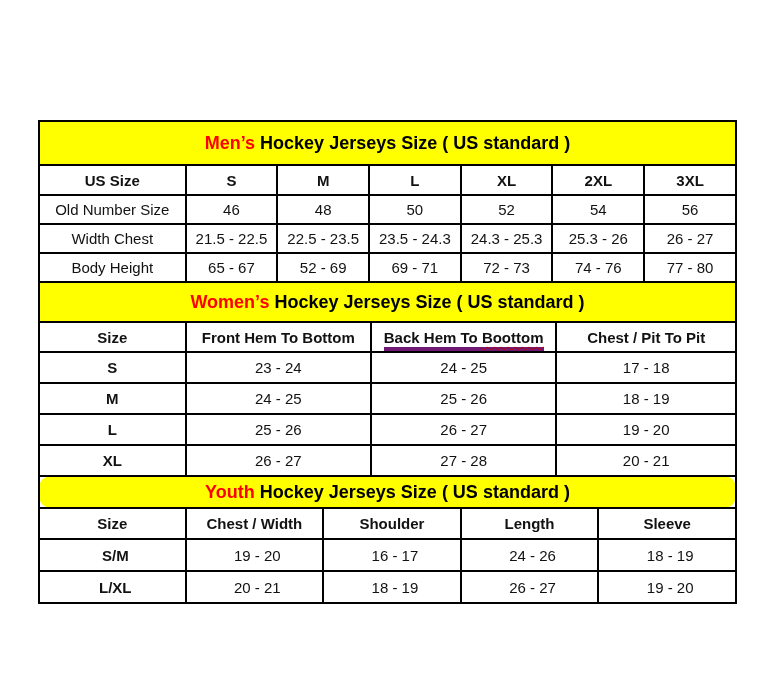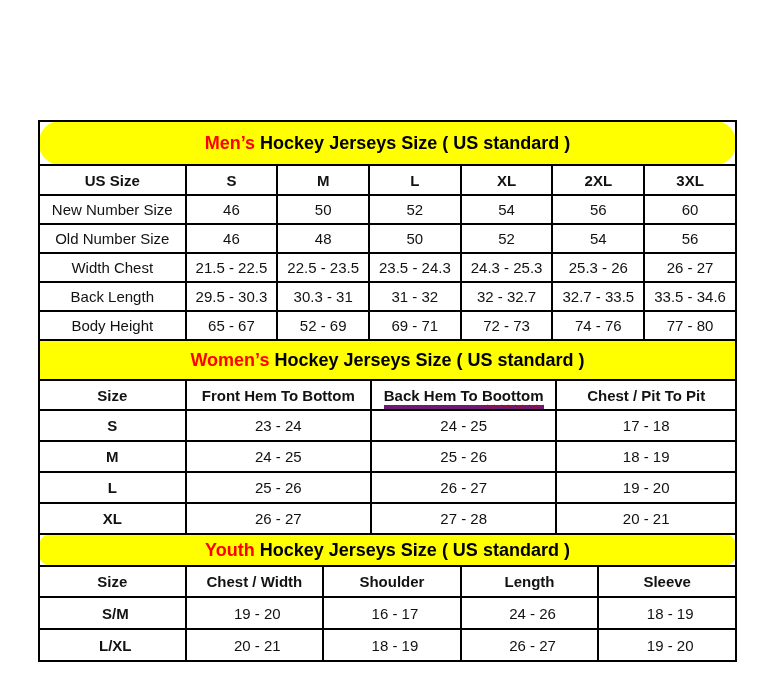--- a/index.html
+++ b/index.html
@@ -9,21 +9,21 @@
          font-size:32px;font-weight:bold;color:#1b74be;letter-spacing:0.5px;}
   .tables{position:absolute;left:38px;top:120px;width:699px;}
   table{border-collapse:collapse;width:100%;table-layout:fixed;}
   table + table{margin-top:-2px;}
   td,th{border:2px solid #000;text-align:center;vertical-align:middle;
         font-size:15px;color:#121212;padding:1px 2px;white-space:nowrap;overflow:hidden;}
   th{font-weight:bold;}
   td{font-weight:normal;}
   tr.band td{background:#ffff00;font-weight:bold;font-size:18px;color:#000;}
   .red{color:#ff0000;}
-  .t-men tr.band td{height:40px;border-radius:21px;}
+  .t-men tr.band td{height:40px;}
   .t-men tr.hdr th{height:26px;}
   .t-men tr.data td{height:25px;}
   .t-wom tr.band td{height:36px;}
   .t-wom tr.hdr th{height:26px;}
   .t-wom tr.data td,.t-wom tr.data th{height:27px;}
   .t-you tr.band td{height:28px;border-radius:12px;}
   .t-you tr.hdr th{height:27px;}
   .t-you tr.data td,.t-you tr.data th{height:28px;padding-left:8px;}
   .u-black{border-bottom:8px solid #701a75;padding-bottom:1px;text-align:right;}
   .misspell{text-decoration-line:underline;text-decoration-style:wavy;
@@ -55,54 +55,36 @@
       <tr class="hdr">
         <th>US Size</th>
         <th>S</th>
         <th>M</th>
         <th>L</th>
         <th>XL</th>
         <th>2XL</th>
         <th>3XL</th>
       </tr>
       <tr class="data">
-        <td>New Number Size</td>
-        <td>46</td>
-        <td>50</td>
-        <td>52</td>
-        <td>54</td>
-        <td>56</td>
-        <td>60</td>
-      </tr>
-      <tr class="data">
         <td>Old Number Size</td>
         <td>46</td>
         <td>48</td>
         <td>50</td>
         <td>52</td>
         <td>54</td>
         <td>56</td>
       </tr>
       <tr class="data">
         <td>Width Chest</td>
         <td>21.5 - 22.5</td>
         <td>22.5 - 23.5</td>
         <td>23.5 - 24.3</td>
         <td>24.3 - 25.3</td>
         <td>25.3 - 26</td>
         <td>26 - 27</td>
-      </tr>
-      <tr class="data">
-        <td>Back Length</td>
-        <td>29.5 - 30.3</td>
-        <td>30.3 - 31</td>
-        <td>31 - 32</td>
-        <td>32 - 32.7</td>
-        <td>32.7 - 33.5</td>
-        <td>33.5 - 34.6</td>
       </tr>
       <tr class="data">
         <td>Body Height</td>
         <td>65 - 67</td>
         <td>52 - 69</td>
         <td>69 - 71</td>
         <td>72 - 73</td>
         <td>74 - 76</td>
         <td>77 - 80</td>
       </tr>

